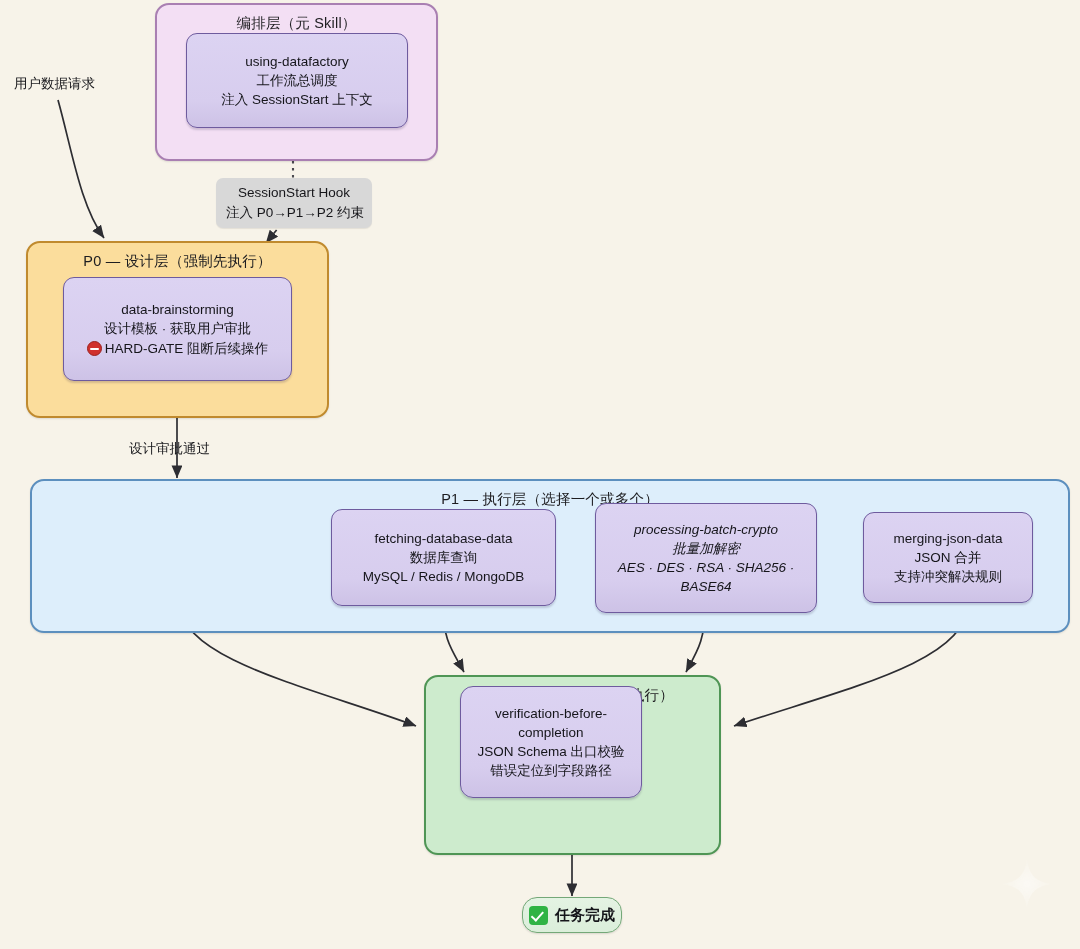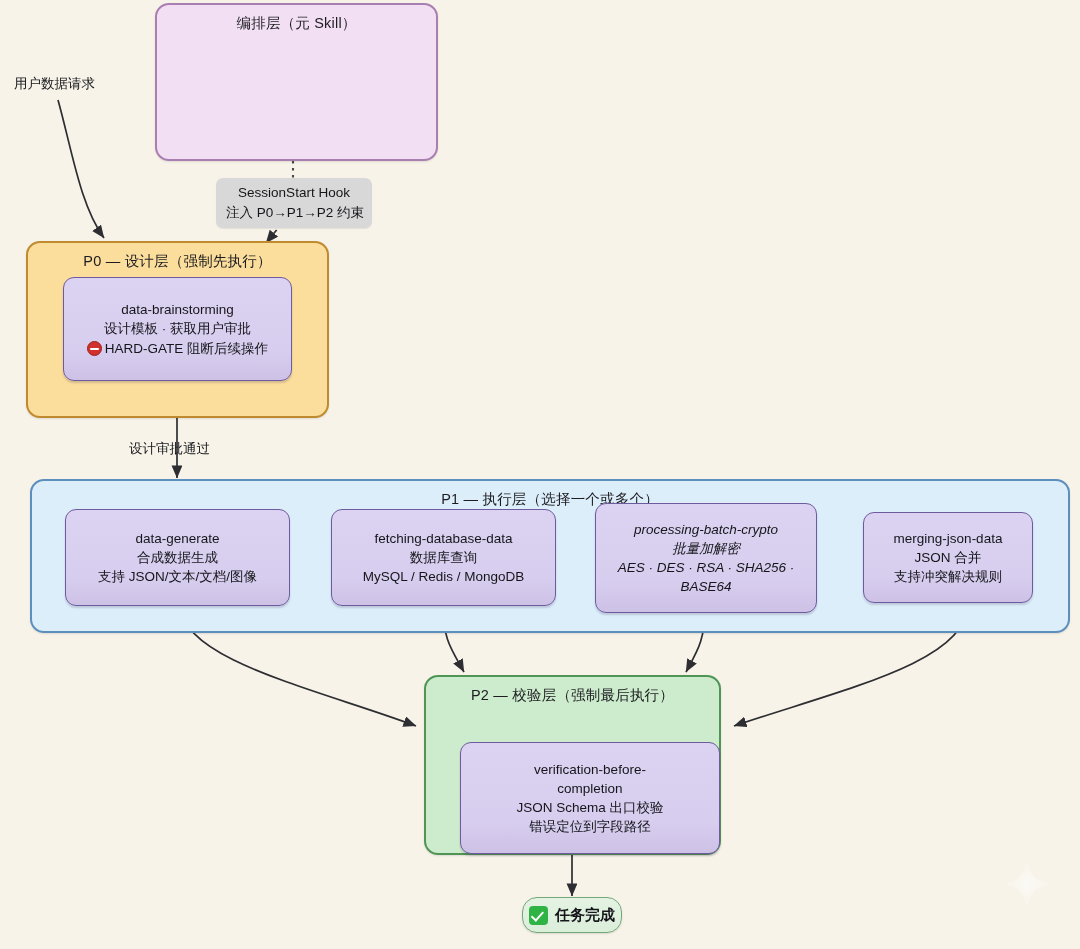--- a/index.html
+++ b/index.html
@@ -209,20 +209,25 @@
     <path d="M572,855 L572,896" fill="none" stroke="#2d2d32" stroke-width="1.7" marker-end="url(#arrow)"></path>
   </svg>
 
   <svg class="watermark" viewBox="0 0 54 54">
     <path d="M27,2 C29,18 36,25 52,27 C36,29 29,36 27,52 C25,36 18,29 2,27 C18,25 25,18 27,2 z" fill="url(#wmg)"></path>
   </svg>
 
   <div class="node group purple" style="left:155px; top:3px; width:283px; height:158px;">
     <div class="group-title">编排层（元 Skill）</div>
   </div>
+  <div class="skill" style="left:186px; top:33px; width:222px; height:95px;">
+    <div class="line">using-datafactory</div>
+    <div class="line">工作流总调度</div>
+    <div class="line">注入 SessionStart 上下文</div>
+  </div>
 
   <div class="edge-label" style="left:14px; top:63px;margin-top:12px;">用户数据请求</div>
 
   <div class="note" style="left:216px; top:178px; width:156px;">
     <div class="line">SessionStart Hook</div>
     <div class="line">注入 P0→P1→P2 约束</div>
   </div>
 
   <div class="node group orange" style="left:26px; top:241px; width:303px; height:177px;">
     <div class="group-title">P0 — 设计层（强制先执行）</div>
@@ -234,25 +239,20 @@
       <span class="icon-stop"></span><span>HARD-GATE 阻断后续操作</span>
     </div>
   </div>
 
   <div class="edge-label" style="left:129px; top:440px;">设计审批通过</div>
 
   <div class="node group blue" style="left:30px; top:479px; width:1040px; height:154px;">
     <div class="group-title">P1 — 执行层（选择一个或多个）</div>
   </div>
 
-  <div class="skill" style="left:65px; top:509px; width:225px; height:97px;">
-    <div class="line">data-generate</div>
-    <div class="line">合成数据生成</div>
-    <div class="line">支持 JSON/文本/文档/图像</div>
-  </div>
 
   <div class="skill" style="left:331px; top:509px; width:225px; height:97px;">
     <div class="line">fetching-database-data</div>
     <div class="line">数据库查询</div>
     <div class="line">MySQL / Redis / MongoDB</div>
   </div>
 
   <div class="skill" style="left:595px; top:503px; width:222px; height:110px;font-style:italic;">
     <div class="line">processing-batch-crypto</div>
     <div class="line">批量加解密</div>
@@ -261,21 +261,21 @@
 
   <div class="skill" style="left:863px; top:512px; width:170px; height:91px;">
     <div class="line">merging-json-data</div>
     <div class="line">JSON 合并</div>
     <div class="line">支持冲突解决规则</div>
   </div>
 
   <div class="node group green" style="left:424px; top:675px; width:297px; height:180px;">
     <div class="group-title">P2 — 校验层（强制最后执行）</div>
   </div>
-  <div class="skill" style="left:460px; top:742px; width:260px; height:112px;">
+  <div class="skill" style="left:460px; top:686px; width:182px; height:112px;border-radius:13px;">
     <div class="line wrapme" style="max-width:175px;">verification-before-completion</div>
     <div class="line">JSON Schema 出口校验</div>
     <div class="line">错误定位到字段路径</div>
   </div>
 
   <div class="terminal" style="left:522px; top:897px; width:100px; height:36px;">
     <span class="icon-check"></span>
     <span class="label">任务完成</span>
   </div>
 

